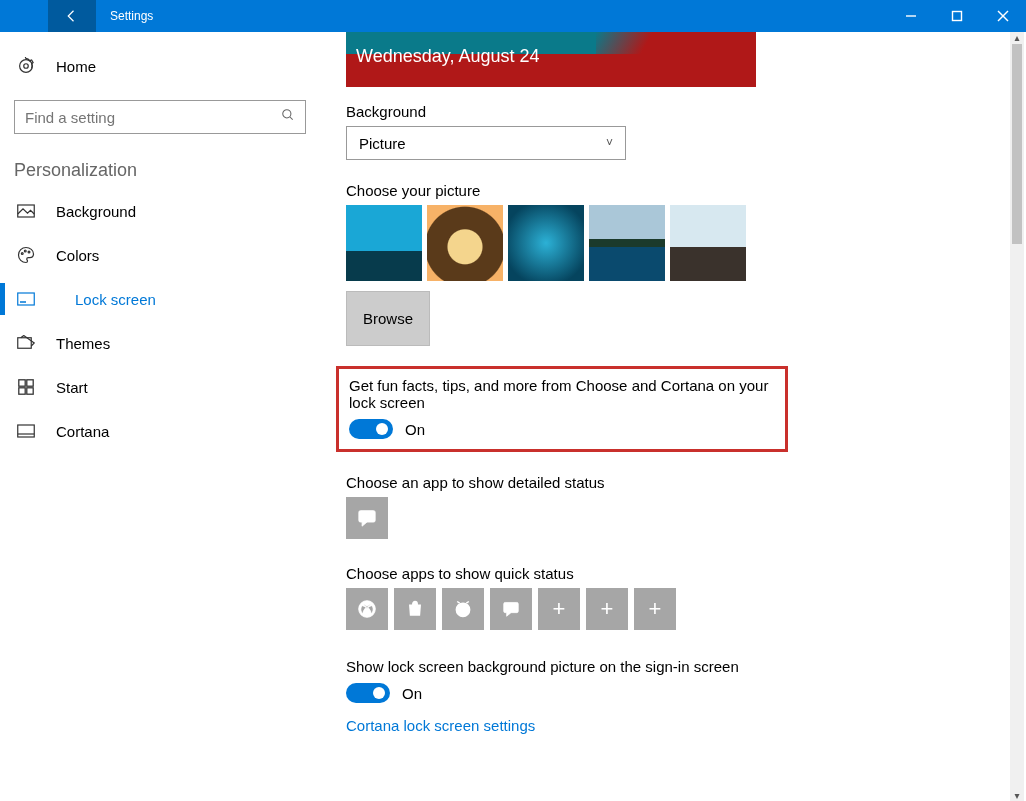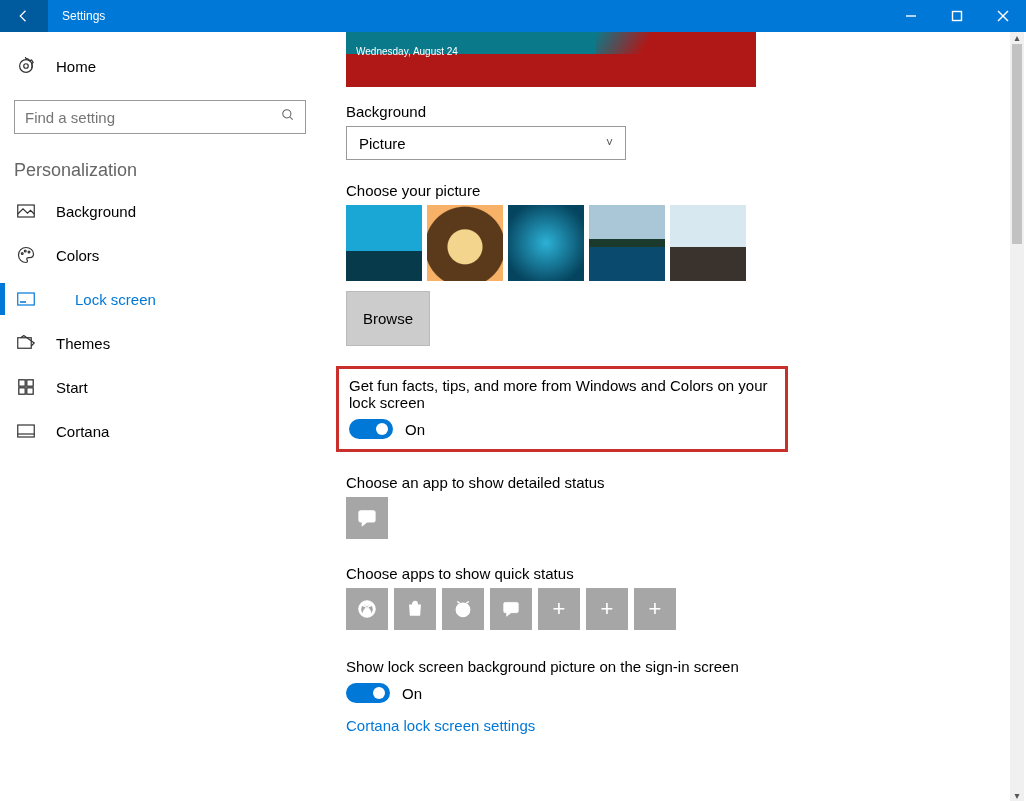--- a/index.html
+++ b/index.html
@@ -1,19 +1,19 @@
 <!DOCTYPE html>
 <html><head>
 <meta charset="utf-8">
 <style>
 * { box-sizing: border-box; margin: 0; padding: 0; font-family: "Segoe UI", Tahoma, sans-serif; }
 body { background: #fff; width: 1026px; height: 801px; overflow: hidden; position: relative; }
 
 
-.titlebar { height: 32px; background: #0078d7; display: flex; align-items: center; color: #fff; font-size: 12px; }
+.titlebar { height: 32px; background: #0078d7; display: flex; align-items: center; color: #fff; font-size: 12px; padding-left: 48px; }
 .titlebar .back { width: 48px; height: 32px; background: #005a9e; display: flex; align-items: center; justify-content: center; }
 .titlebar .title { padding-left: 14px; }
 .titlebar .wincontrols { margin-left: auto; display: flex; }
 .titlebar .winbtn { width: 46px; height: 32px; display: flex; align-items: center; justify-content: center; }
 .titlebar svg { stroke: #fff; fill: none; }
 
 .app { display: flex; height: calc(801px - 32px); }
 
 
 .sidebar { width: 320px; padding: 14px 0 0 0; }
@@ -25,21 +25,21 @@
 .sidebar .nav-item { display: flex; align-items: center; padding: 12px 14px 12px 14px; font-size: 15px; color: #000; position: relative; }
 .sidebar .nav-item.active { color: #0078d7; gap: 19px; }
 .sidebar .nav-item.active::before { content: ""; position: absolute; left: 0; top: 6px; bottom: 6px; width: 5px; background: #0078d7; }
 .sidebar .nav-item.active .icon { color: #0078d7; }
 
 
 .main { flex: 1; padding: 0 20px 0 26px; overflow-y: auto; position: relative; }
 .main-inner { max-width: 640px; }
 
 
-.preview { width: 410px; height: 55px; margin-top: 0; background: linear-gradient(to bottom, #0a7a8a 0%, #0a7a8a 40%, #b01818 40%, #b01818 100%); position: relative; color: #fff; font-size: 10px; padding: 14px 10px 0 10px; border-top: none; }
+.preview { width: 410px; height: 55px; margin-top: 0; background: linear-gradient(to bottom, #0a7a8a 0%, #0a7a8a 40%, #b01818 40%, #b01818 100%); position: relative; color: #fff; font-size: 18px; padding: 14px 10px 0 10px; border-top: none; }
 .preview::after{ content:""; position:absolute; right:0; top:0; width:160px; height:100%; background:linear-gradient(120deg, rgba(176,24,24,0) 0%, #b01818 30%, #b01818 100%); }
 .preview span{ position:relative; z-index:2;}
 
 .label { font-size: 15px; color: #000; margin-top: 18px; margin-bottom: 6px; }
 .label.first { margin-top: 16px; }
 
 
 .dropdown { width: 280px; height: 34px; border: 1px solid #999; display: flex; align-items: center; padding: 0 12px; font-size: 15px; justify-content: space-between; text-align: center; }
 .dropdown .chev { font-size: 12px; color:#555;}
 
@@ -204,21 +204,21 @@
       <div class="thumbs">
         <div class="thumb t1"></div>
         <div class="thumb t2"></div>
         <div class="thumb t3"></div>
         <div class="thumb t4"></div>
         <div class="thumb t5"></div>
       </div>
       <div class="browse-btn">Browse</div>
 
       <div class="highlight-box">
-        <div style="font-size:15px;">Get fun facts, tips, and more from Windows and Colors on your lock screen</div>
+        <div style="font-size:15px;">Get fun facts, tips, and more from Choose and Cortana on your lock screen</div>
         <div class="toggle-row">
           <div class="toggle"></div>
           <div class="toggle-label">On</div>
         </div>
       </div>
 
       <div class="label" style="margin-top:22px;">Choose an app to show detailed status</div>
       <div class="slots">
         <div class="slot">
           <svg width="20" height="18" viewBox="0 0 24 22">

